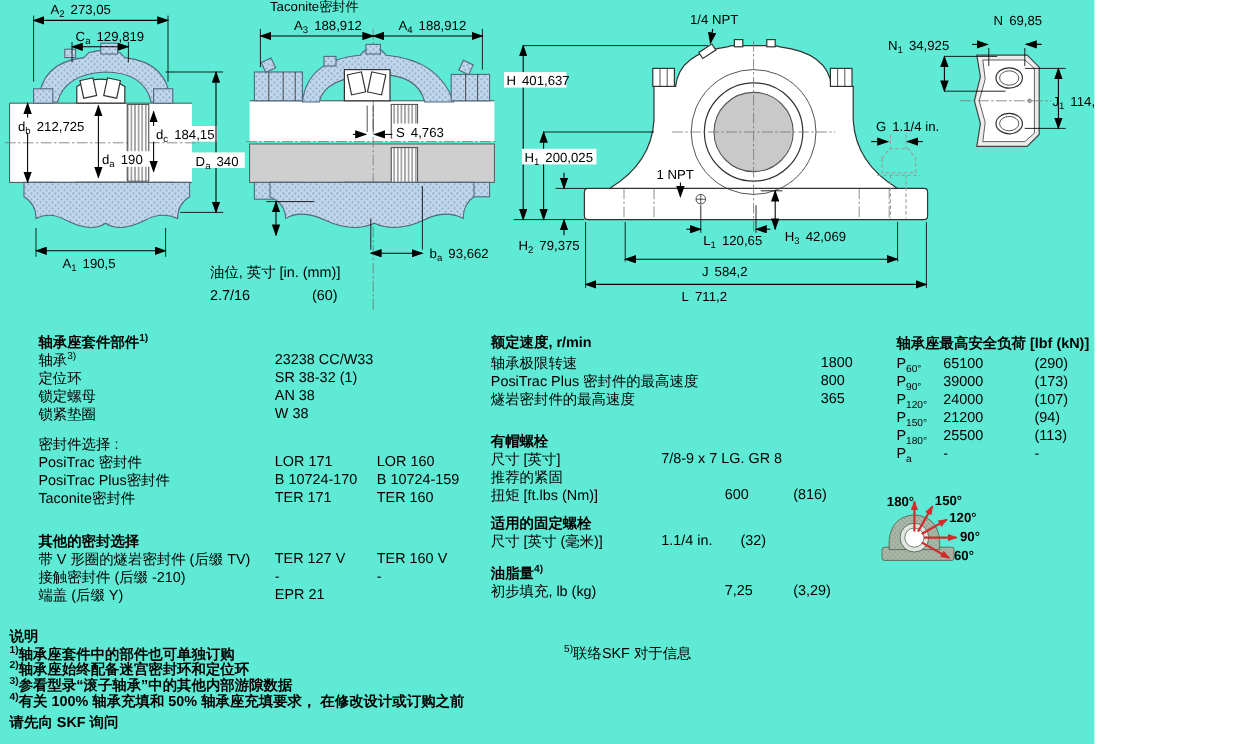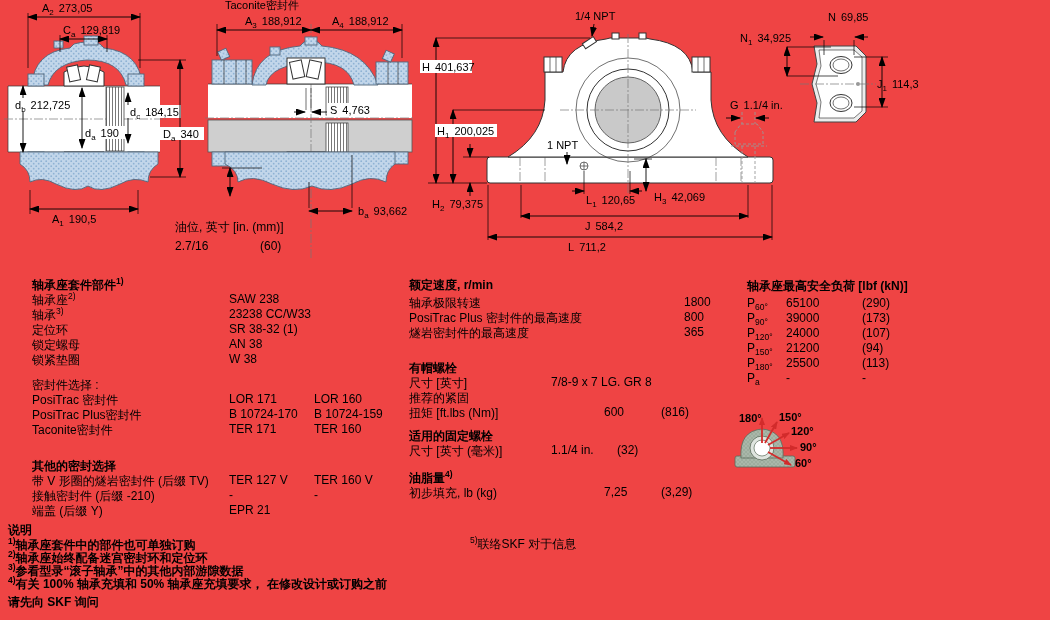--- a/index.html
+++ b/index.html
@@ -1,17 +1,17 @@
 <!DOCTYPE html>
 <html><head>
 <meta charset="utf-8">
 <style>
   html,body{margin:0;padding:0;background:#fff;}
   body{font-family:"Liberation Sans","DejaVu Sans",sans-serif;color:#000;}
-  .page{position:relative;width:1050px;height:620px;background:#ef4444;overflow:hidden;}
+  .page{position:relative;width:912px;height:620px;background:#5eead4;overflow:hidden;}
   .drw{position:absolute;left:0;top:0;}
   svg text{font-size:11px;fill:#000;font-family:"Liberation Sans","DejaVu Sans",sans-serif;}
   svg .sb{font-size:8px;}
   .sec{position:absolute;}
   .tr{position:relative;height:15px;white-space:nowrap;font-size:12px;margin-left:24px;}
   .fn{position:relative;height:13px;white-space:nowrap;font-size:12px;font-weight:bold;}
   .td{position:absolute;top:0;white-space:nowrap;}
   .l{left:0;}
   .b{font-weight:bold;}
   sup{font-size:8.5px;line-height:0;}
@@ -300,24 +300,20 @@
   <div>油位, 英寸 [in. (mm)]</div>
   <div class="ln2">
     <span>2.7/16</span>
     <span class="mm">(60)</span>
   </div>
 </div>
 
 <div class="sec" style="left:8px;top:277px;width:372px;">
   <div class="tr b">
         <span class="td l"><span>轴承座套件部件</span><sup>1)</sup></span>
-      </div>
-  <div class="tr">
-        <span class="td l"><span>轴承座</span><sup>2)</sup></span>
-        <span class="td" style="left:197px">SAW 238</span>
       </div>
   <div class="tr">
         <span class="td l"><span>轴承</span><sup>3)</sup></span>
         <span class="td" style="left:197px">23238 CC/W33</span>
       </div>
   <div class="tr">
         <span class="td l"><span>定位环</span><sup></sup></span>
         <span class="td" style="left:197px">SR 38-32 (1)</span>
       </div>
   <div class="tr">

